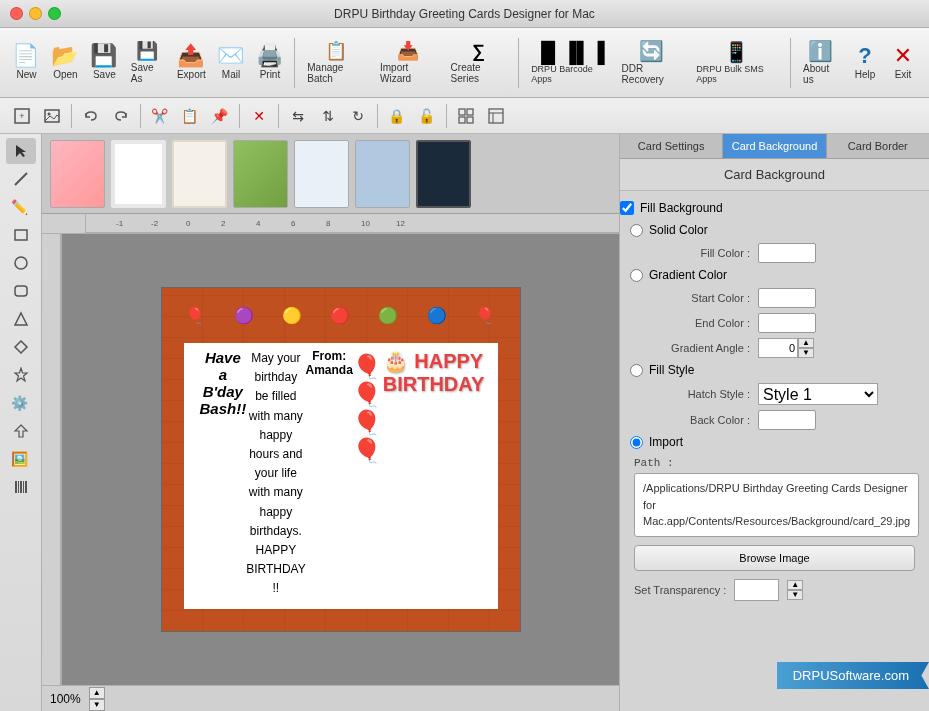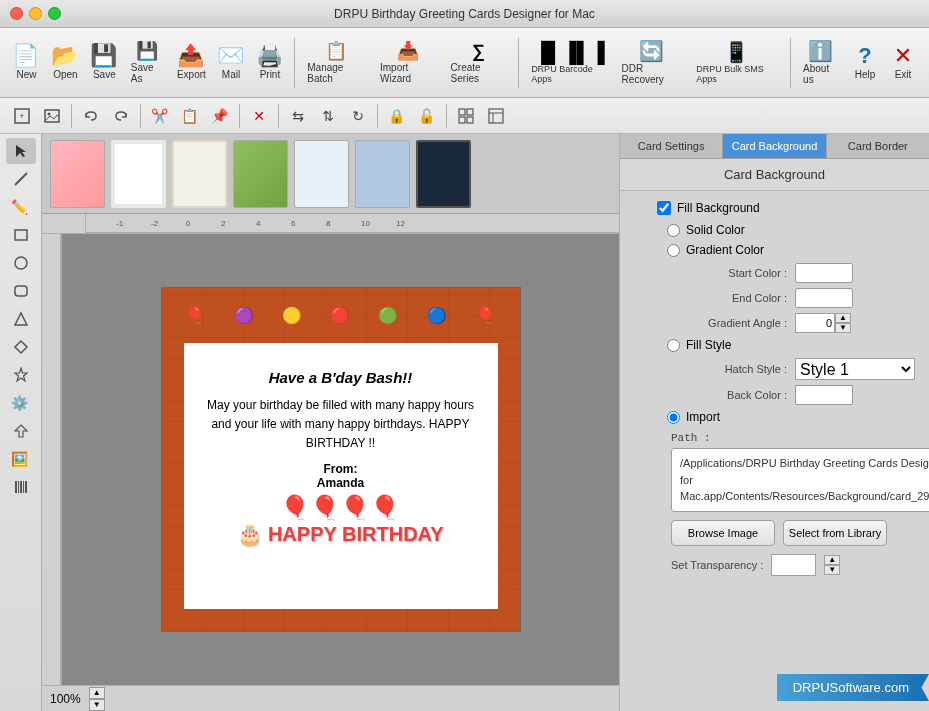--- a/index.html
+++ b/index.html
@@ -58,21 +58,21 @@
 
     
     #right-panel { width: 310px; background: #d4d4d4; border-left: 1px solid #b0b0b0; display: flex; flex-direction: column; overflow-y: auto; }
     #panel-tabs { display: flex; background: #c0c0c0; border-bottom: 1px solid #a0a0a0; }
     .panel-tab { flex: 1; text-align: center; padding: 6px 4px; font-size: 11px; cursor: pointer; border-right: 1px solid #a0a0a0; color: #333; }
     .panel-tab.active { background: #4a90d9; color: white; font-weight: 500; }
     .panel-tab:last-child { border-right: none; }
 
     #panel-title { text-align: center; font-size: 13px; font-weight: 500; color: #333; padding: 8px; background: #d8d8d8; border-bottom: 1px solid #b8b8b8; }
 
-    .panel-section { padding: 10px 28px; margin-left: 9px; }
+    .panel-section { padding: 10px 0; }
 
     .checkbox-row { display: flex; align-items: center; gap: 6px; margin-bottom: 8px; }
     .checkbox-row input[type=checkbox] { width: 14px; height: 14px; }
     .checkbox-row label { font-size: 12px; font-weight: 500; }
 
     .radio-group { margin-left: 10px; }
     .radio-option { display: flex; align-items: center; gap: 6px; margin-bottom: 6px; }
     .radio-option input[type=radio] { width: 13px; height: 13px; }
     .radio-option label { font-size: 12px; }
     .radio-option.active label { font-weight: 500; }
@@ -96,21 +96,21 @@
     .path-box { border: 1px solid #a0a0a0; background: white; border-radius: 3px; padding: 6px 8px; font-size: 11px; color: #333; min-height: 60px; margin-bottom: 8px; line-height: 1.5; }
     .path-label { font-size: 11px; color: #444; margin-bottom: 4px; font-family: Liberation Mono, monospace; }
 
     .image-buttons { display: flex; gap: 8px; }
     .img-btn { flex: 1; height: 26px; background: linear-gradient(to bottom, #f5f5f5, #e0e0e0); border: 1px solid #a0a0a0; border-radius: 4px; font-size: 11px; cursor: pointer; display: flex; align-items: center; justify-content: center; }
 
     .transparency-row { display: flex; align-items: center; margin: 8px 14px; gap: 8px; }
     .trans-label { font-size: 11px; color: #444; }
     .trans-input { width: 45px; height: 22px; border: 1px solid #a0a0a0; background: white; font-size: 11px; text-align: right; padding-right: 2px; }
 
-    .drpu-badge { position: absolute; bottom: 10px; right: 0; background: linear-gradient(90deg, #4a9fd4, #1a6fb0); color: white; font-size: 13px; font-weight: 500; padding: 6px 20px 6px 16px; clip-path: polygon(0 0, 100% 0, 95% 50%, 100% 100%, 0 100%); }
+    .drpu-badge { position: absolute; bottom: 22px; right: 0; background: linear-gradient(90deg, #4a9fd4, #1a6fb0); color: white; font-size: 13px; font-weight: 500; padding: 6px 20px 6px 16px; clip-path: polygon(0 0, 100% 0, 95% 50%, 100% 100%, 0 100%); }
 
     
     .thumb-pink { background: linear-gradient(135deg, #ffb6c1, #ff9999); }
     .thumb-white-border { background: white; border: 4px solid #e8e8e8; }
     .thumb-cream { background: #f5f0e8; border: 2px solid #e0d8c8; }
     .thumb-green { background: linear-gradient(135deg, #90c060, #70a040); }
     .thumb-light-blue { background: #e8f0f8; }
     .thumb-med-blue { background: #b0c8e0; }
     .thumb-dark-blue { background: #1a2a3a; }
   </style>
@@ -359,21 +359,21 @@
           <div id="canvas-main">
 
             <div id="card" style="position:relative; width:360px; height:345px; background:white; border:1px solid #666; overflow:hidden;">
 
               <div style="position:absolute; top:0; left:0; right:0; bottom:0; background: 
                 repeating-linear-gradient(0deg, transparent, transparent 20px, rgba(0,0,0,0.05) 20px, rgba(0,0,0,0.05) 21px),
                 repeating-linear-gradient(90deg, transparent, transparent 40px, rgba(0,0,0,0.05) 40px, rgba(0,0,0,0.05) 41px);
                 background-color: #c05020;
                 border-right: none;"></div>
 
-              <div style="position:absolute; top:55px; left:22px; right:22px; bottom:22px; background:white; padding:26px 16px; display:flex; flex-direction:column;">
+              <div style="position:absolute; top:55px; left:22px; right:22px; bottom:22px; background:white; padding:6px 16px; display:flex; flex-direction:row;">
                 <div style="font-style:italic; font-weight:bold; font-size:15px; text-align:center; margin-bottom:10px;">Have a B'day Bash!!</div>
                 <div style="font-size:12px; text-align:center; line-height:1.6; margin-bottom:8px;">May your birthday be filled with many happy hours and your life with many happy birthdays. HAPPY BIRTHDAY !!</div>
                 <div style="font-weight:bold; text-align:center; font-size:12px;">
                   <span>From:</span><br>
                   <span>Amanda</span>
                 </div>
 
                 <div style="display:flex; justify-content:center; margin-top:4px; font-size:24px;">🎈🎈🎈🎈</div>
                 <div style="text-align:center; font-size:20px; font-weight:bold; color:#e84040; text-shadow: 1px 1px 2px rgba(0,0,0,0.3);">🎂 HAPPY BIRTHDAY</div>
               </div>
@@ -418,20 +418,24 @@
         <input type="checkbox" checked="" id="fillBg" style="">
         <label for="fillBg">Fill Background</label>
       </div>
 
       <div class="radio-group">
 
         <div class="radio-option">
           <input type="radio" name="bgType" id="solidColor" style="">
           <label for="solidColor">Solid Color</label>
         </div>
+        <div class="field-row">
+          <span class="field-label">Fill Color :</span>
+          <div class="field-input" style="background:white; border:1px solid #999;"></div>
+        </div>
 
         <div class="radio-option">
           <input type="radio" name="bgType" id="gradientColor" style="">
           <label for="gradientColor">Gradient Color</label>
         </div>
         <div class="field-row">
           <span class="field-label">Start Color :</span>
           <div class="field-input" style="background:white; border:1px solid #999;"></div>
         </div>
         <div class="field-row">
@@ -476,21 +480,20 @@
 
       <div class="image-section">
         <div class="path-label">
           <span>Path :</span>
         </div>
         <div style="display:flex; gap:8px; align-items:flex-start;">
           <div class="path-box" style="flex:1;">/Applications/DRPU Birthday Greeting Cards Designer for Mac.app/Contents/Resources/Background/card_29.jpg</div>
         </div>
         <div class="image-buttons">
           <button class="img-btn">Browse Image</button>
-          <button class="img-btn">Select from Library</button>
         </div>
       </div>
 
       <div class="transparency-row">
         <span class="trans-label">Set Transparency :</span>
         <input type="text" class="trans-input" style="">
         <div class="stepper-btns">
           <button class="stepper-btn">▲</button>
           <button class="stepper-btn">▼</button>
         </div>

